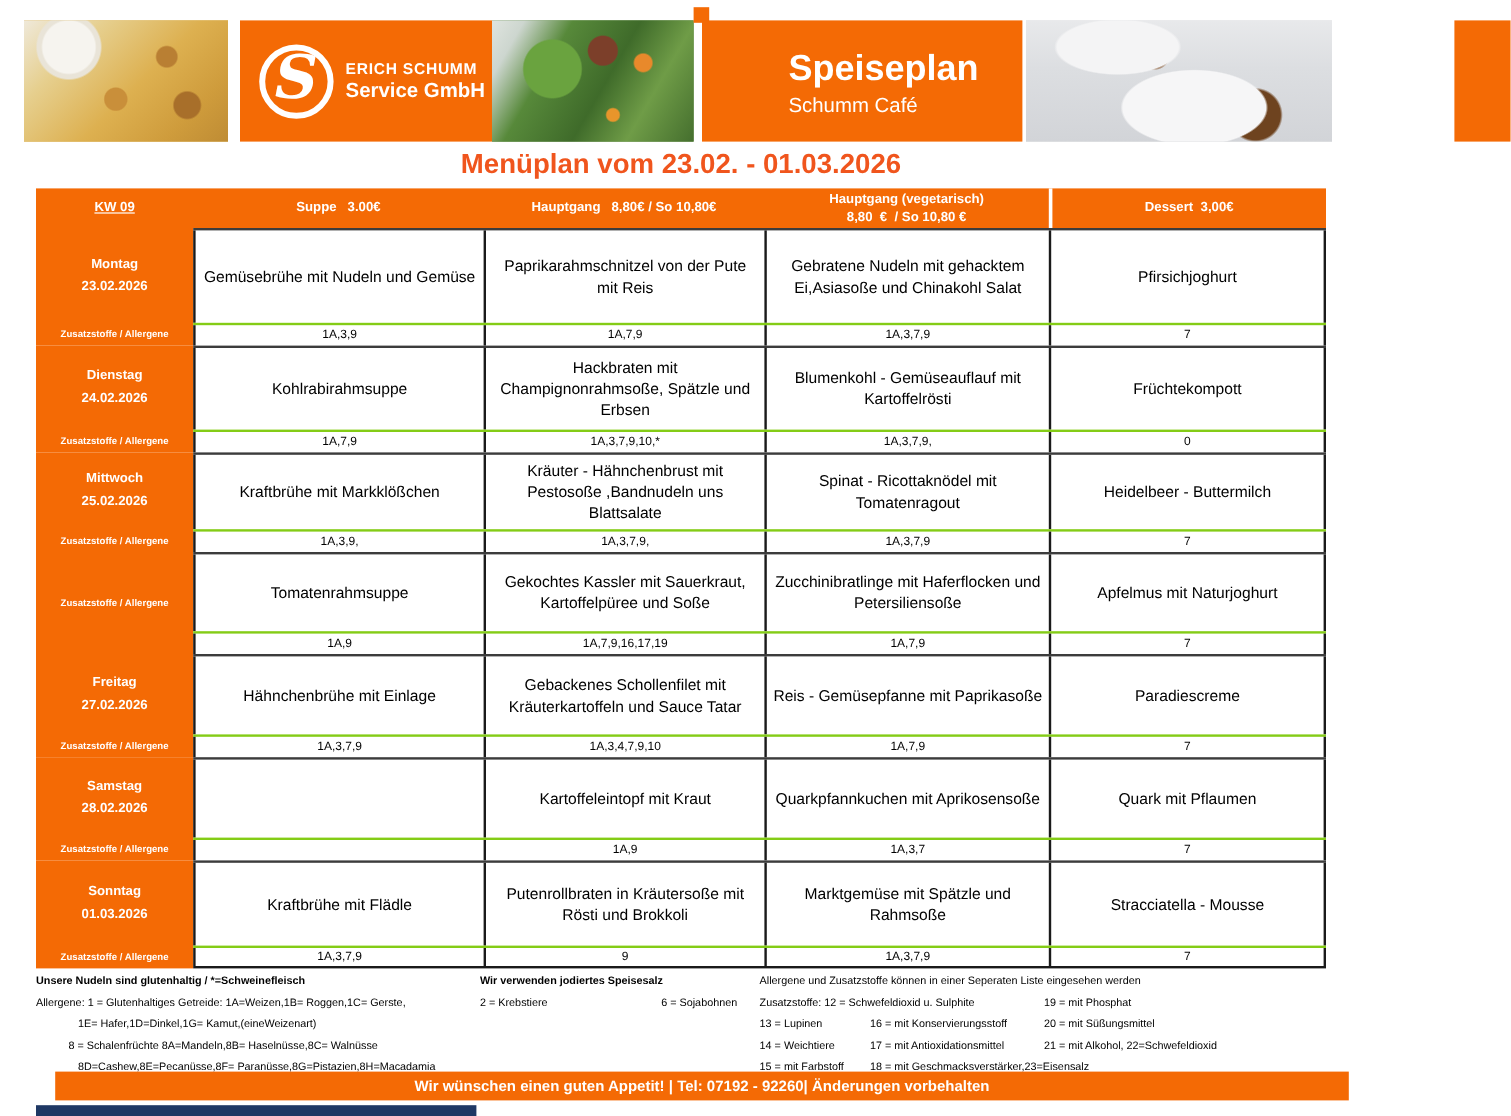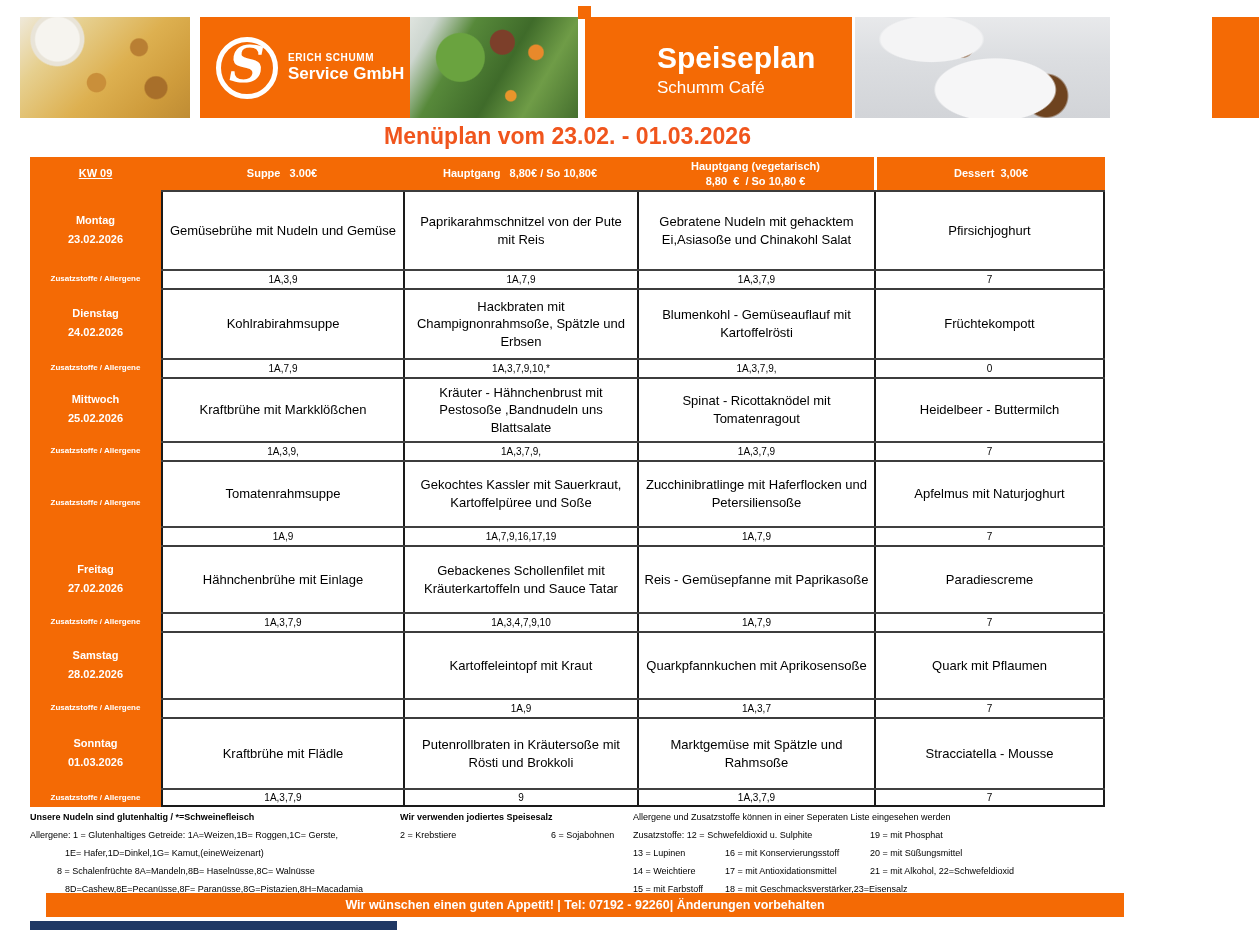--- a/index.html
+++ b/index.html
@@ -20,21 +20,21 @@
       radial-gradient(circle at 80% 70%, #a86f2a 0 7%, transparent 8%),
       linear-gradient(135deg, #efe9da 0%, #e6cf8e 25%, #ddb050 55%, #cf9c3c 80%, #bf8c34 100%);
   }
   .logo-block { left:200px; width:210px; background:var(--accent-orange,#F46A05);
     display:flex; align-items:center; padding-left:16px; }
   .logo-circle { width:62px; height:62px; border:5px solid #fff; border-radius:50%;
     display:flex; align-items:center; justify-content:center; flex:0 0 auto; }
   .logo-circle span { font-family:"DejaVu Serif", serif; font-weight:bold; font-style:italic;
     font-size:50px; color:#fff; line-height:1; transform:translateY(-3px); }
   .logo-text { margin-left:10px; color:#fff; }
-  .brand-top { font-size:10px; font-weight:bold; letter-spacing:.6px; }
+  .brand-top { font-size:13px; font-weight:bold; letter-spacing:.6px; }
   .brand-bottom { font-size:17px; font-weight:bold; margin-top:1px; }
   .photo-salad { left:410px; width:168px; background-color:#4e7d33;
     background-image:
       radial-gradient(circle at 75% 35%, #e8892b 0 5%, transparent 6%),
       radial-gradient(circle at 60% 78%, #e8952b 0 4%, transparent 5%),
       radial-gradient(circle at 30% 40%, #6aa33f 0 18%, transparent 19%),
       radial-gradient(circle at 55% 25%, #7c3f2a 0 10%, transparent 11%),
       linear-gradient(120deg, #dfe4df 0%, #cdd6cf 12%, #57893a 30%, #3f6b2a 55%, #6f9c47 75%, #456f2e 100%);
   }
   .decor-square { left:578px; top:-11px !important; width:13px; height:13px !important;
@@ -68,21 +68,21 @@
   .t-header .c-dessert { border-left:3px solid #fff; }
   .day-group { display:flex; }
   .day-cell { width:131px; background:var(--accent-orange,#F46A05); color:#fff;
     display:flex; flex-direction:column;justify-content:center; }
   .day-label { height:var(--mh); display:flex; flex-direction:column; justify-content:center;
     align-items:center; font-weight:bold; font-size:11px; line-height:1.7; text-align:center; }
   .all-label { height:19px; font-size:8px; font-weight:bold; display:flex;
     align-items:center; justify-content:center; }
   .day-rows { display:flex; flex-direction:column; }
   .menu-row { display:flex; height:var(--mh); border-top:2px solid #3c3c3c; }
-  .all-row { display:flex; height:19px; border-top:2px solid #404040; }
+  .all-row { display:flex; height:19px; border-top:2px solid #84cc16; }
   .menu-row > div, .all-row > div { border-left:2px solid #1a1a1a;
     display:flex; align-items:center; justify-content:center; text-align:center; }
   .menu-row > .c-dessert, .all-row > .c-dessert { border-right:2px solid #1a1a1a; }
   .menu-row > div { font-size:13px; line-height:1.35; padding:2px 5px; color:#000; }
   .all-row > div { font-size:10px; color:#000; }
   .day-group:last-of-type .all-row { border-bottom:2px solid #1a1a1a; }
   
   .legend { position:absolute; left:30px; top:808px; width:1085px; font-size:9px; color:#000; }
   .legend .bold { font-weight:bold; }
   .leg-left { position:absolute; left:0; top:0; width:365px; }

